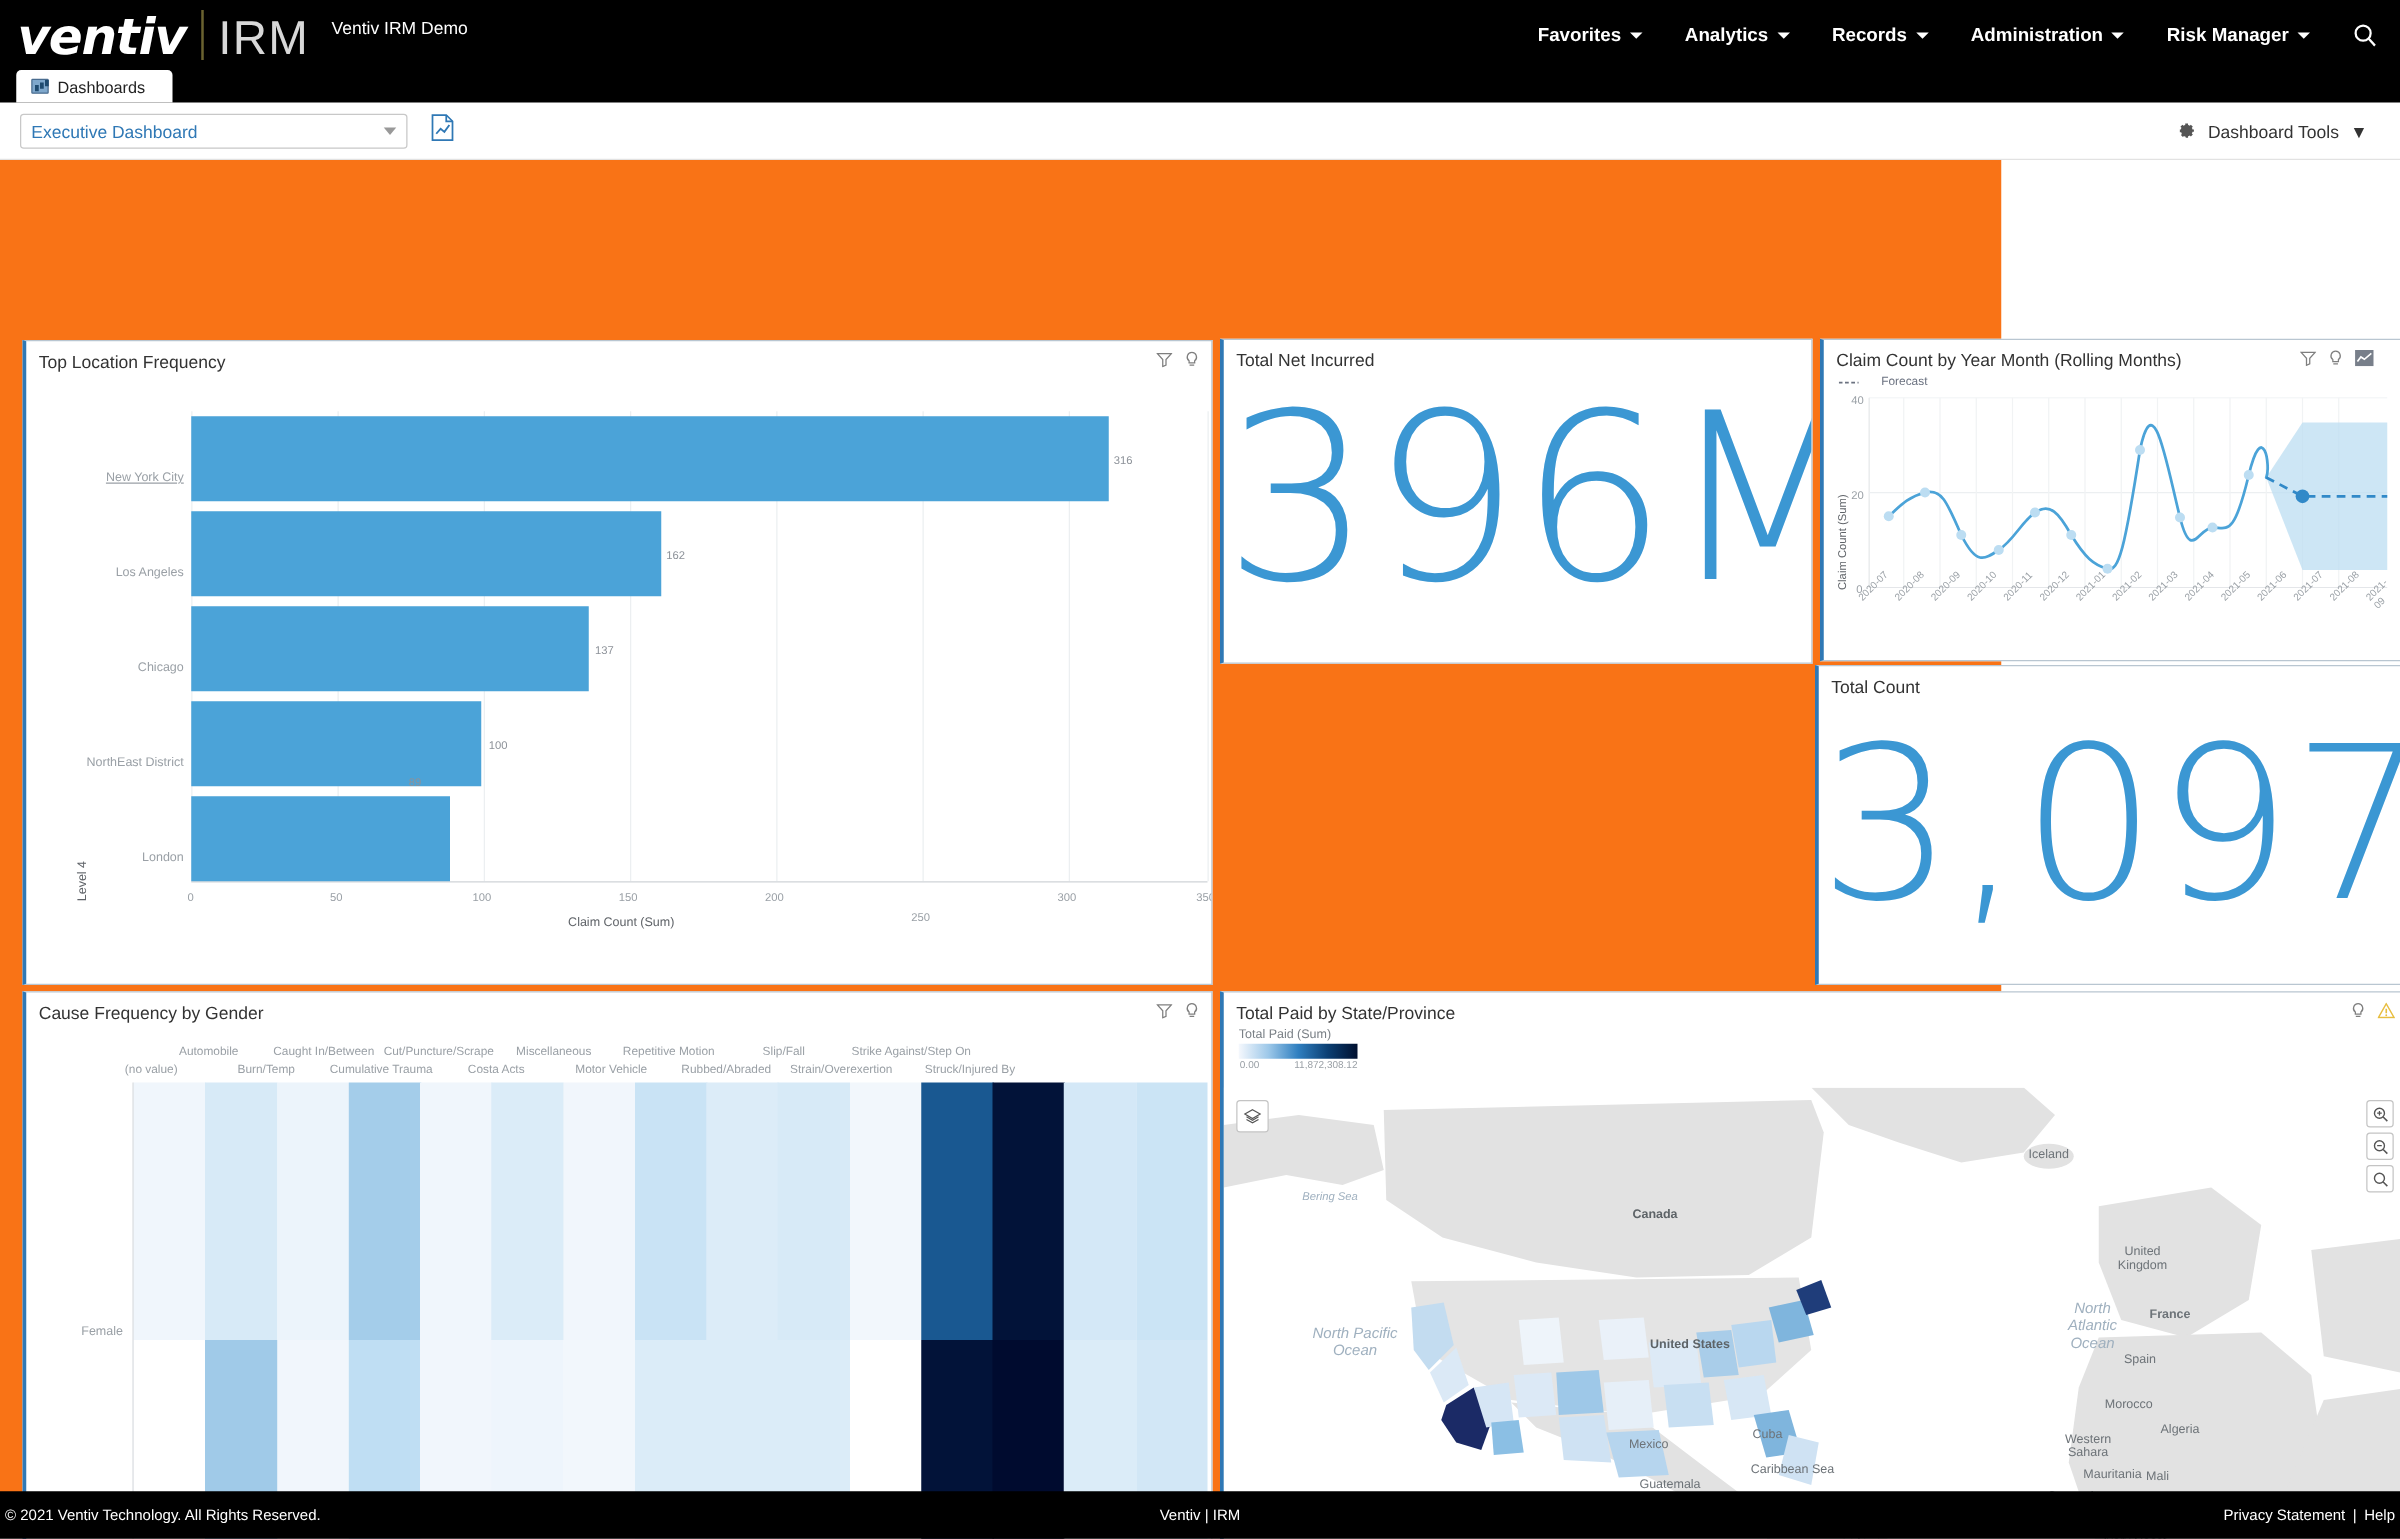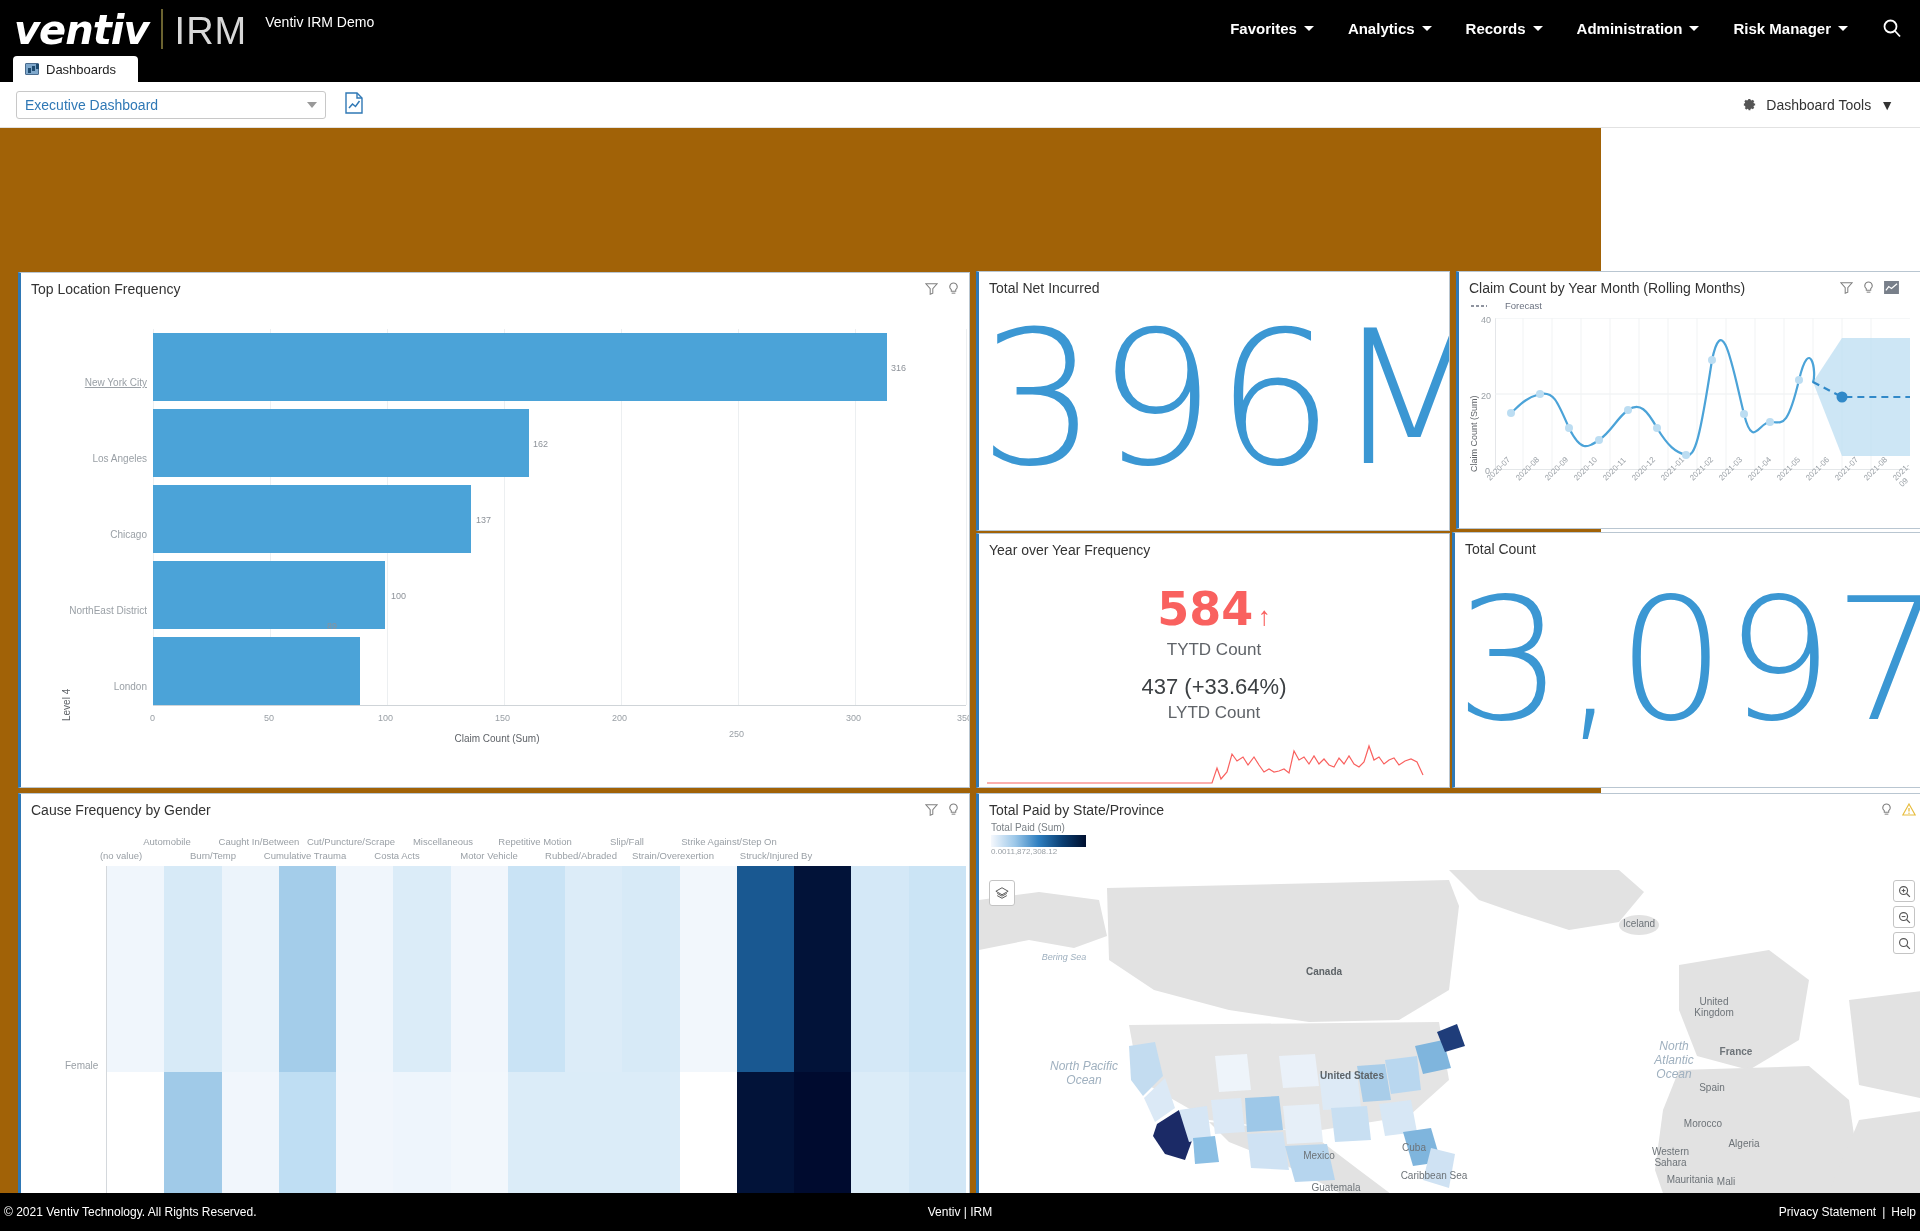--- a/index.html
+++ b/index.html
@@ -69,21 +69,21 @@
   .dd-arrow {
     margin-left: auto; border-left: 5px solid transparent;
     border-right: 5px solid transparent; border-top: 6px solid #999;
   }
   .tb-icon { margin-left: 18px; cursor: pointer; }
   .dash-tools {
     margin-left: auto; display: flex; align-items: center; gap: 9px;
     font-size: 14px; color: #333; cursor: pointer; padding-right: 10px;
   }
   
-  .board { position: relative; width: 1601px; height: 1075px; background: #a16207; padding: 6px 8px 0 8px; }
+  .board { position: relative; width: 1601px; height: 1075px; background: #f97316; padding: 6px 8px 0 8px; }
   .panel {
     position: absolute; background: #fff; border: 1px solid #b9c6d1;
     border-left: 3px solid #2f78b5; overflow: hidden;
   }
   .panel-title {
     font-size: 14px; color: #333; padding: 8px 10px 0 10px;
   }
   .panel-icons {
     position: absolute; right: 9px; top: 8px; display: flex; gap: 9px; align-items: center;
   }
@@ -117,21 +117,21 @@
     background: #fff; border: 1px solid #c4c4c4; border-radius: 3px;
     display: flex; align-items: center; justify-content: center; cursor: pointer;
   }
   .layerbtn {
     position: absolute; left: 10px; top: 10px; width: 26px; height: 26px;
     background: #fff; border: 1px solid #c4c4c4; border-radius: 3px;
     display: flex; align-items: center; justify-content: center; cursor: pointer;
   }
   .legend-title { font-size: 10px; color: #7a8086; }
   .legend-bar { height: 12px; width: 95px; }
-  .legend-scale { display: flex; justify-content: flex-start; font-size: 8px; color: #9aa0a6; width: 95px; }
+  .legend-scale { display: flex; justify-content: flex-end; font-size: 8px; color: #9aa0a6; width: 95px; gap: 28px; }
   
   .footer {
     position: absolute; bottom: 0; left: 0; width: 1920px; height: 38px;
     background: #000; color: #fff; font-size: 12px;
     display: flex; align-items: center; padding: 0 4px;
   }
   .footer-center { position: absolute; left: 50%; transform: translateX(-50%); }
   .footer-right { margin-left: auto; display: flex; gap: 6px; }
   .footer-right span { cursor: pointer; }
 </style>
@@ -268,33 +268,20 @@
       <div class="axis-tick" style="left:936px; top:412px;">350</div>
       <div class="axis-title" style="left:0; top:432px; width:952px; text-align:center;">Claim Count (Sum)</div>
     </div>
   </div>
 
   <div class="panel" style="left:976px; top:143px; width:474px; height:260px;">
     <div class="panel-title">Total Net Incurred</div>
     <div class="kpi-value" style="font-size:186px; margin-top:10px;">396M</div>
   </div>
 
-  <div class="panel" style="left:976px; top:405px; width:474px; height:255px;">
-    <div class="panel-title">Year over Year Frequency</div>
-    <div style="text-align:center; margin-top:24px;">
-      <span style="font-size:46px; color:#f9615f; font-weight:600; font-family:'DejaVu Sans',sans-serif;">584</span>
-      <span style="font-size:26px; color:#f9615f;">↑</span>
-    </div>
-    <div style="text-align:center; font-size:17px; color:#5f6368; margin-top:4px;">TYTD Count</div>
-    <div style="text-align:center; font-size:22px; color:#3c4043; margin-top:14px;">437 (+33.64%)</div>
-    <div style="text-align:center; font-size:17px; color:#5f6368; margin-top:3px;">LYTD Count</div>
-    <svg style="position:absolute; left:8px; bottom:0; width:458px; height:60px;" viewBox="0 0 458 60" preserveAspectRatio="none">
-      <polyline fill="none" stroke="#f9615f" stroke-width="1.2" points="0,56 225,56 230,41 234,52 240,45 245,27 250,34 256,30 261,38 267,30 272,38 277,45 282,42 287,45 292,44 297,42 302,46 307,24 312,33 317,30 322,37 327,29 332,37 337,32 342,38 347,40 352,31 357,37 362,29 367,37 372,40 377,35 382,19 387,33 392,30 397,37 402,33 407,31 412,38 418,34 424,32 430,35 436,48"></polyline>
-    </svg>
-  </div>
 
   <div class="panel" style="left:1456px; top:143px; width:470px; height:258px;">
     <div class="panel-title">Claim Count by Year Month (Rolling Months)</div>
     <div class="panel-icons" style="right:26px;">
       <span class="sm-ico">
         <svg width="13" height="13" viewBox="0 0 14 14">
             <path d="M1 2h12l-4.6 5.2V12l-2.8 1.2V7.2z" fill="none" stroke="#555" stroke-width="1.1"></path>
           </svg>
       </span>
       <span class="sm-ico">

